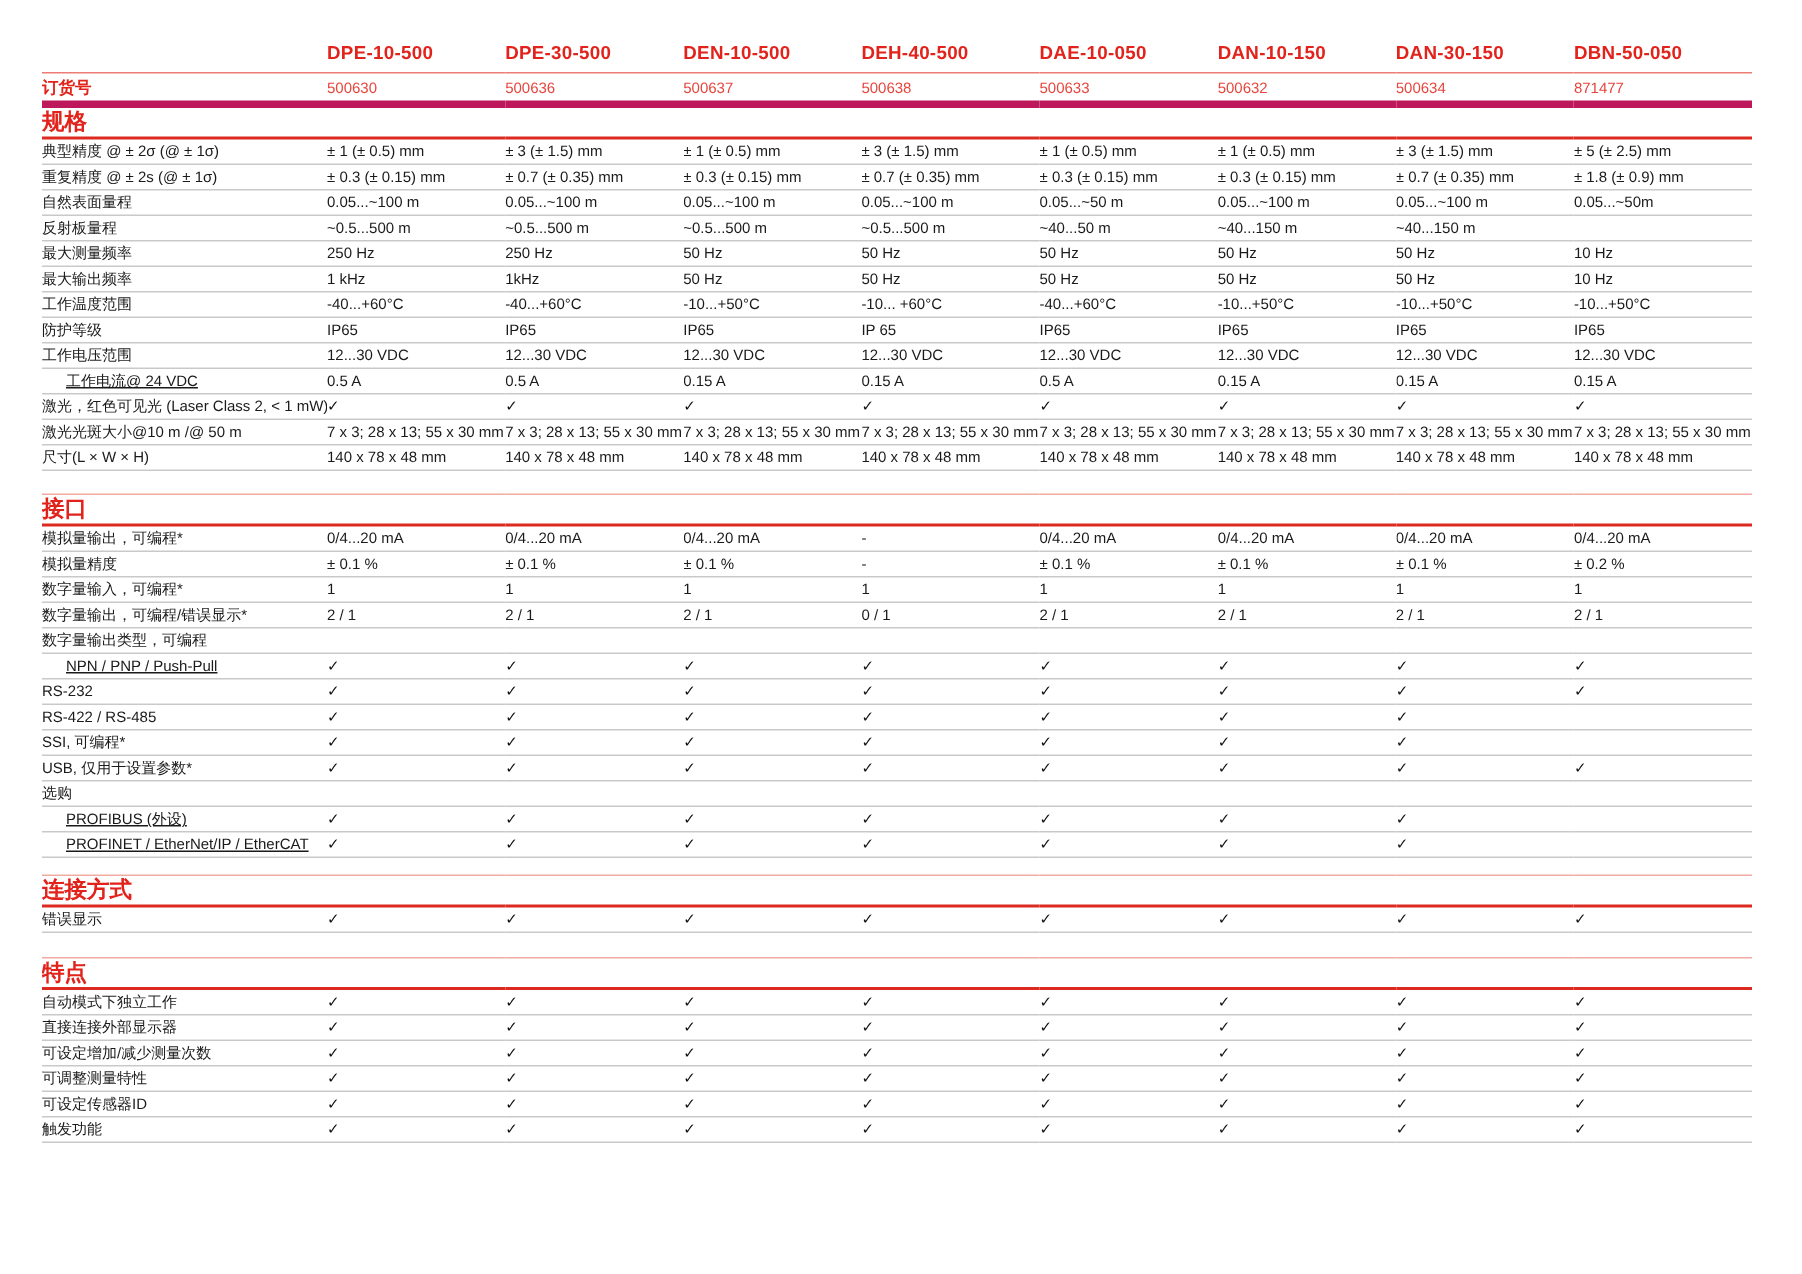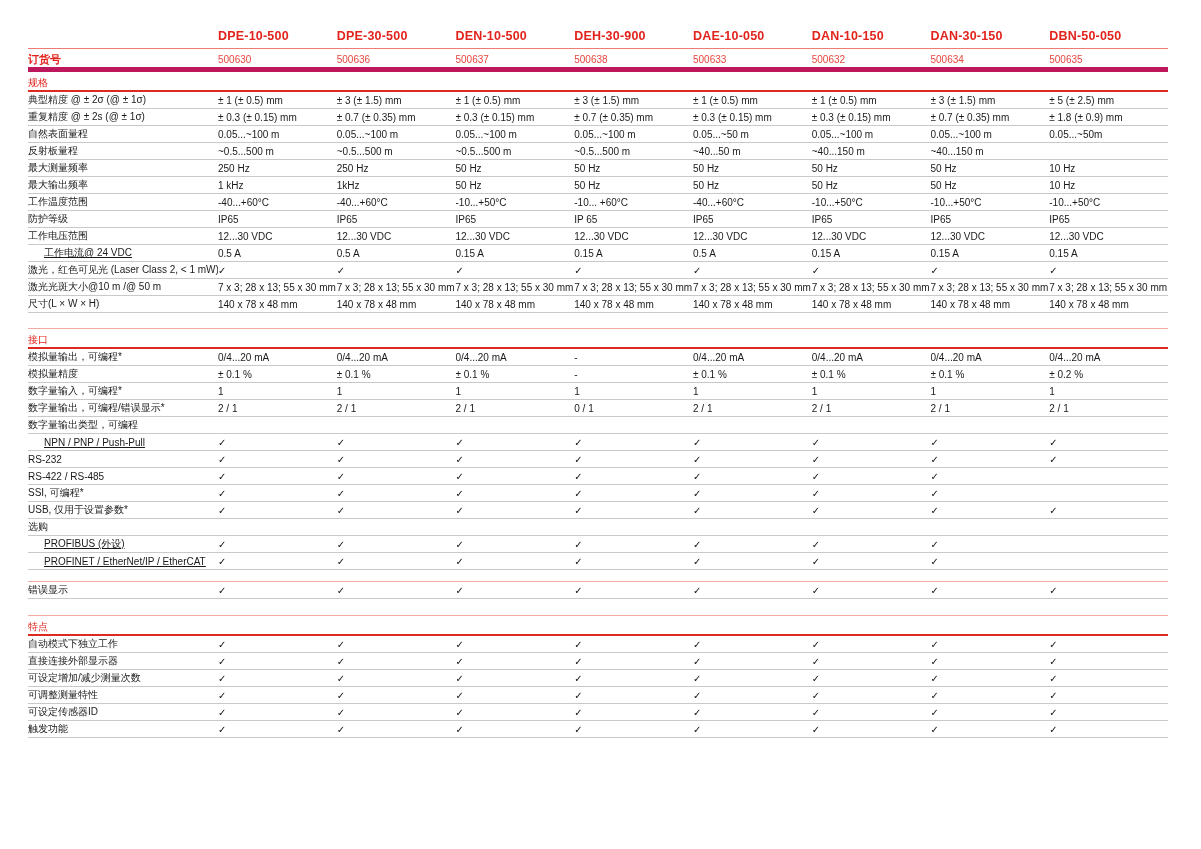--- a/index.html
+++ b/index.html
@@ -15,21 +15,21 @@
   td{padding:0;vertical-align:middle;overflow:hidden;white-space:nowrap;}
 
   tr.model-row td{border-bottom:1px solid #ec7c74;padding-bottom:4px;height:16px;}
   .model{font-size:12.5px;font-weight:bold;color:#e2231c;letter-spacing:.2px;}
 
   tr.order-row td{height:16px;border-bottom:5px solid #be185d;}
   .order-label{font-size:11px;font-weight:bold;color:#e2231c;}
   .order-num{font-size:10px;color:#e6463d;}
 
   tr.section-row td{height:16px;border-bottom:2px solid #dc2a20;}
-  .section-label{font-size:10px;font-weight:normal;color:#e2231c;}
+  .section-label{font-size:15px;font-weight:bold;color:#e2231c;}
 
   tr.spacer td{border-bottom:1px solid #f2aba3;}
   tr.spacer.sp-1 td{height:15px;}
   tr.spacer.sp-2 td{height:11px;}
   tr.spacer.sp-3 td{height:16px;}
 
   tr.data-row td{height:16px;border-bottom:1px solid #c9c9c9;font-size:10px;color:#1a1a1a;}
   td.row-label{font-size:11px;color:#000;}
   td.row-label.indent{padding-left:16px;text-decoration:underline;}
   td.cell.check{font-size:10px;color:#111;}
@@ -50,36 +50,36 @@
           <col style="width: 118.75px;">
           <col style="width: 118.75px;">
           <col style="width: 118.75px;">
         </colgroup>
       <tbody>
           <tr class="model-row">
             <td></td>
             <td><span class="model">DPE-10-500</span></td>
             <td><span class="model">DPE-30-500</span></td>
             <td><span class="model">DEN-10-500</span></td>
-            <td><span class="model">DEH-30-900</span></td>
+            <td><span class="model">DEH-40-500</span></td>
             <td><span class="model">DAE-10-050</span></td>
             <td><span class="model">DAN-10-150</span></td>
             <td><span class="model">DAN-30-150</span></td>
             <td><span class="model">DBN-50-050</span></td>
           </tr>
           <tr class="order-row">
             <td><span class="order-label">订货号</span></td>
             <td><span class="order-num">500630</span></td>
             <td><span class="order-num">500636</span></td>
             <td><span class="order-num">500637</span></td>
             <td><span class="order-num">500638</span></td>
             <td><span class="order-num">500633</span></td>
             <td><span class="order-num">500632</span></td>
             <td><span class="order-num">500634</span></td>
-            <td><span class="order-num">500635</span></td>
+            <td><span class="order-num">871477</span></td>
           </tr>
           <tr class="section-row">
             <td colspan="9"><span class="section-label">规格</span></td>
           </tr>
           <tr class="data-row">
             <td class="row-label">典型精度 @ ± 2σ (@ ± 1σ)</td>
             <td class="cell">± 1 (± 0.5) mm</td>
             <td class="cell">± 3 (± 1.5) mm</td>
             <td class="cell">± 1 (± 0.5) mm</td>
             <td class="cell">± 3 (± 1.5) mm</td>
@@ -365,20 +365,23 @@
             <td class="cell check">✓</td>
             <td class="cell check">✓</td>
             <td class="cell check">✓</td>
             <td class="cell check">✓</td>
             <td class="cell check">✓</td>
             <td class="cell"></td>
           </tr>
           <tr class="spacer sp-2">
             <td colspan="9"></td>
           </tr>
+          <tr class="section-row">
+            <td colspan="9"><span class="section-label">连接方式</span></td>
+          </tr>
           <tr class="data-row">
             <td class="row-label">错误显示</td>
             <td class="cell check">✓</td>
             <td class="cell check">✓</td>
             <td class="cell check">✓</td>
             <td class="cell check">✓</td>
             <td class="cell check">✓</td>
             <td class="cell check">✓</td>
             <td class="cell check">✓</td>
             <td class="cell check">✓</td>

